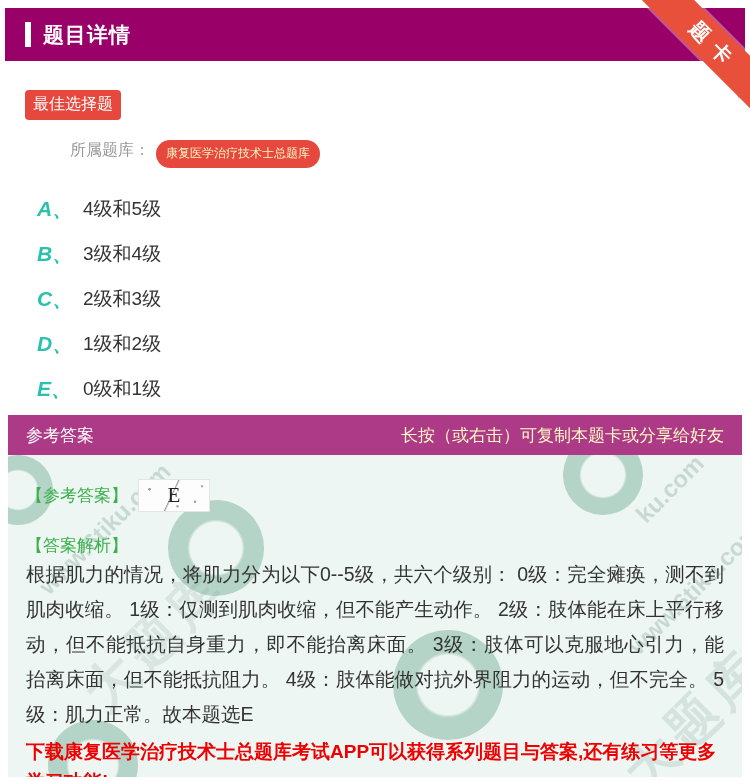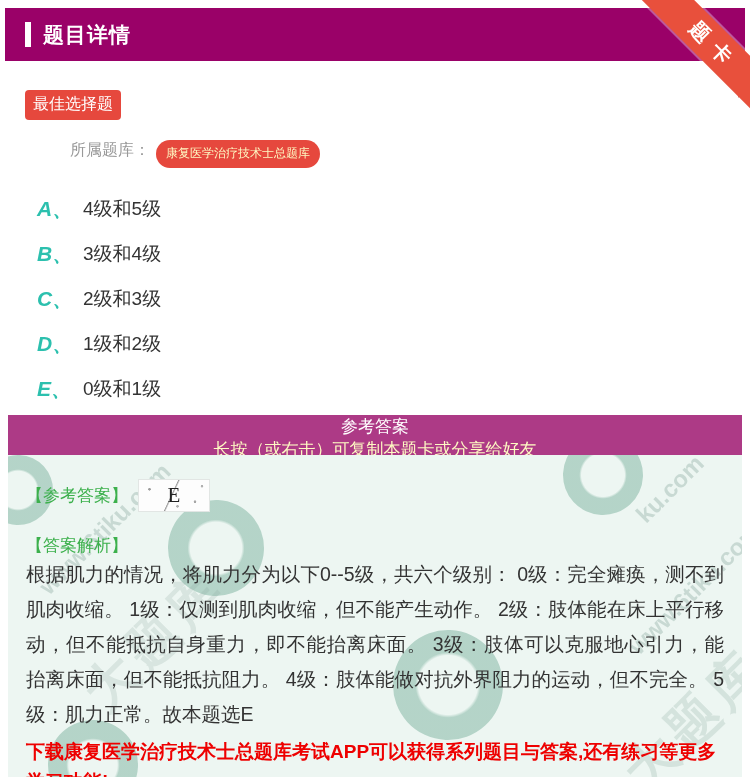--- a/index.html
+++ b/index.html
@@ -46,21 +46,21 @@
   .options { margin-top:18px; }
   .option-row { display:flex; align-items:center; height:45px; padding-left:12px; cursor:default; }
   .option-letter {
     color:#2cc0ae; font-weight:bold; font-style:italic; font-size:21px; width:46px; flex:0 0 46px;
   }
   .option-text { color:#333; font-size:19px; }
 
   
   .answer-bar {
     position:absolute; left:8px; right:8px; top:415px; height:40px; background:#ad3a86;
-    display:flex; align-items:center; justify-content:space-between; padding:0 18px;flex-direction:column;
+    display:flex; align-items:center; justify-content:space-between; padding:0 18px;
   }
   .answer-bar-left { color:#fff; font-size:17px; }
   .answer-bar-right { color:#fef9c3; font-size:17px; }
 
   
   .answer-panel {
     position:absolute; left:8px; right:8px; top:455px; height:322px;
     background:#edf6f2; overflow:hidden; padding:24px 18px 0;
   }
   .ref-answer-row { display:flex; align-items:center; position:relative; z-index:2; }

